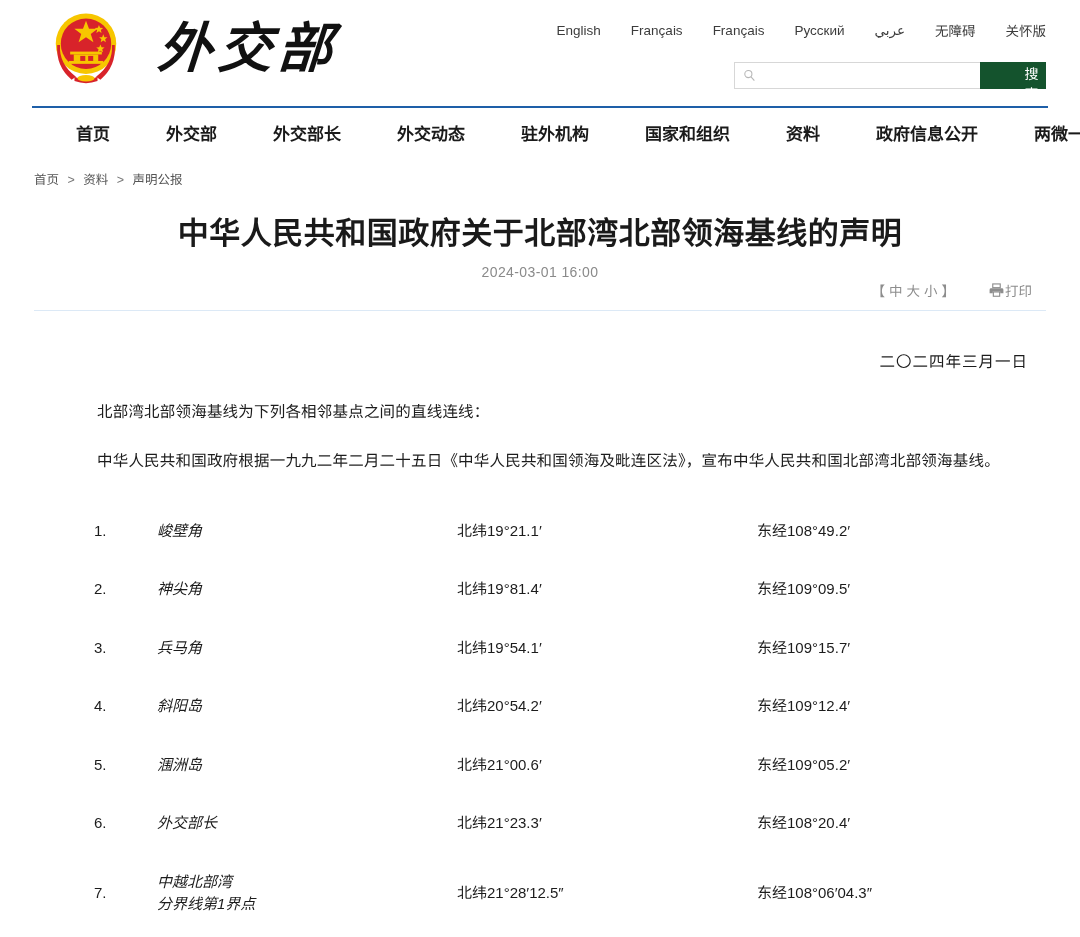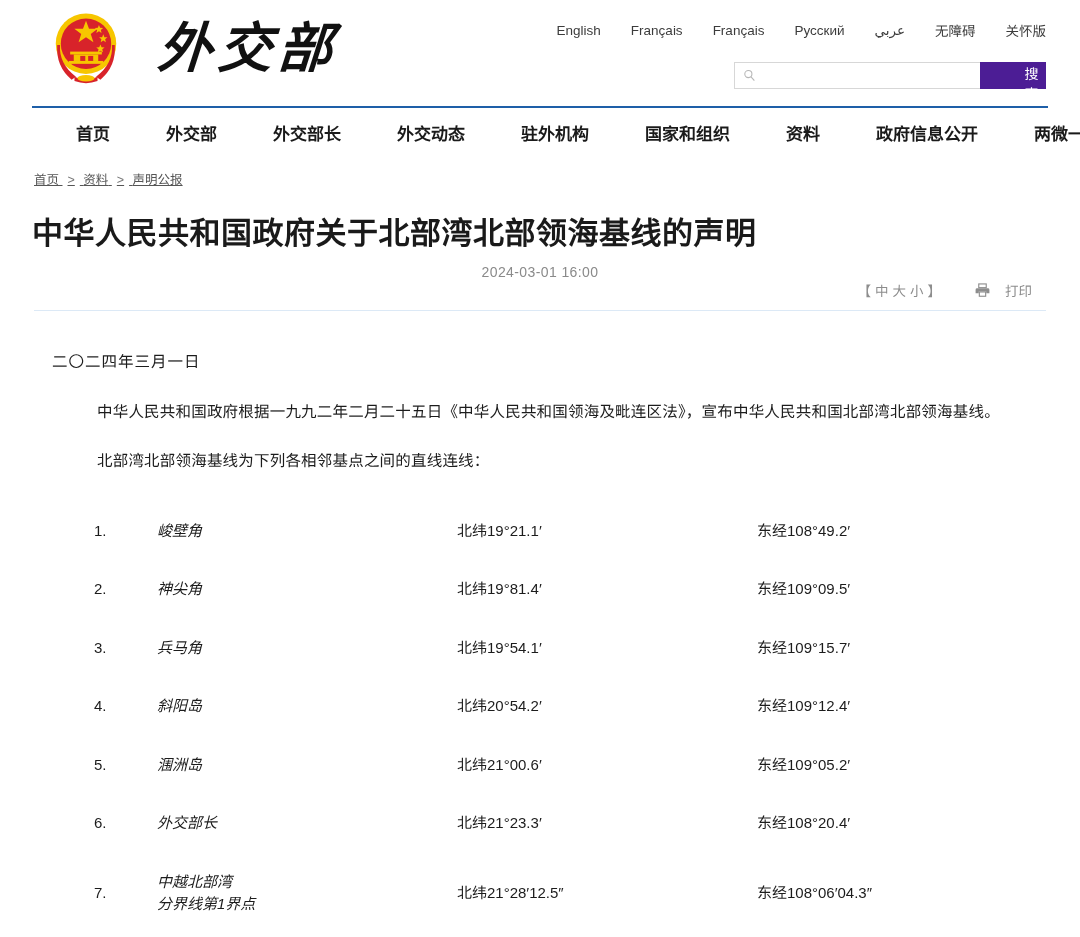--- a/index.html
+++ b/index.html
@@ -94,21 +94,21 @@
     height: 100%;
     font-size: 13px;
     font-family: inherit;
     color: #333;
     padding-left: 6px;
     background: transparent;
   }
   .search-button {
     flex: 0 0 auto;
     width: 66px;
-    background: #4c1d95;
+    background: #14532d;
     color: #ffffff;
     border: none;
     font-size: 14px;
     font-family: inherit;
     cursor: pointer;
     letter-spacing: 1px;
     padding-left: 44px;
   }
 
   
@@ -135,39 +135,39 @@
     padding: 0 28px;
   }
   .nav-item:first-child { padding-left: 20px; }
 
   
   .breadcrumb {
     padding: 12px 0 0 34px;
     font-size: 12.5px;
     color: #555555;
     white-space: nowrap;
-    text-decoration: underline;
   }
   .breadcrumb a {
     color: #555555;
     text-decoration: none;
     cursor: pointer;
   }
   .breadcrumb .sep {
     margin: 0 5px;
     color: #777;
   }
 
   
   .article {
     padding: 0 32px;
     box-sizing: border-box;
   }
   .article-title {
     margin: 26px 0 0 0;
+    text-align: center;
     font-size: 31px;
     font-weight: 700;
     color: #1a1a1a;
     letter-spacing: 0.5px;
     line-height: 1.3;
   }
   .article-date {
     margin-top: 10px;
     text-align: center;
     font-size: 14px;
@@ -186,21 +186,21 @@
     color: #8d8d8d;
     letter-spacing: 4px;
     white-space: nowrap;
   }
   .font-sizes .fs {
     cursor: pointer;
   }
   .print-link {
     display: flex;
     align-items: center;
-    gap: 15px;
+    gap: 1px;
     font-size: 13.5px;
     color: #8d8d8d;
     text-decoration: none;
     cursor: pointer;
     white-space: nowrap;
   }
   .printer-icon {
     width: 15px;
     height: 14px;
     flex: 0 0 auto;
@@ -215,21 +215,21 @@
 
   
   .content {
     padding: 0 20px;
     box-sizing: border-box;
     font-size: 15.5px;
     color: #1c1c1c;
     line-height: 1.9;
   }
   .doc-date {
-    text-align: left;
+    text-align: right;
     margin-top: 36px;
     font-size: 15.5px;
     letter-spacing: 1px;
   }
   .para {
     margin-top: 20px;
     text-indent: 2em;
     padding: 0 14px;
     letter-spacing: 0.2px;
   }
@@ -343,22 +343,22 @@
       </svg>
       <span>打印</span>
     </a>
   </div>
 
   <div class="divider"></div>
 
   <div class="content">
     <div class="doc-date">二〇二四年三月一日</div>
 
+    <p class="para">北部湾北部领海基线为下列各相邻基点之间的直线连线：</p>
     <p class="para">中华人民共和国政府根据一九九二年二月二十五日《中华人民共和国领海及毗连区法》，宣布中华人民共和国北部湾北部领海基线。</p>
-    <p class="para">北部湾北部领海基线为下列各相邻基点之间的直线连线：</p>
 
     <table class="coord-table">
       <tbody>
         <tr>
           <td class="col-idx">1.</td>
           <td class="col-name">峻壁角</td>
           <td class="col-lat">北纬19°21.1′</td>
           <td class="col-lon">东经108°49.2′</td>
         </tr>
         <tr>

